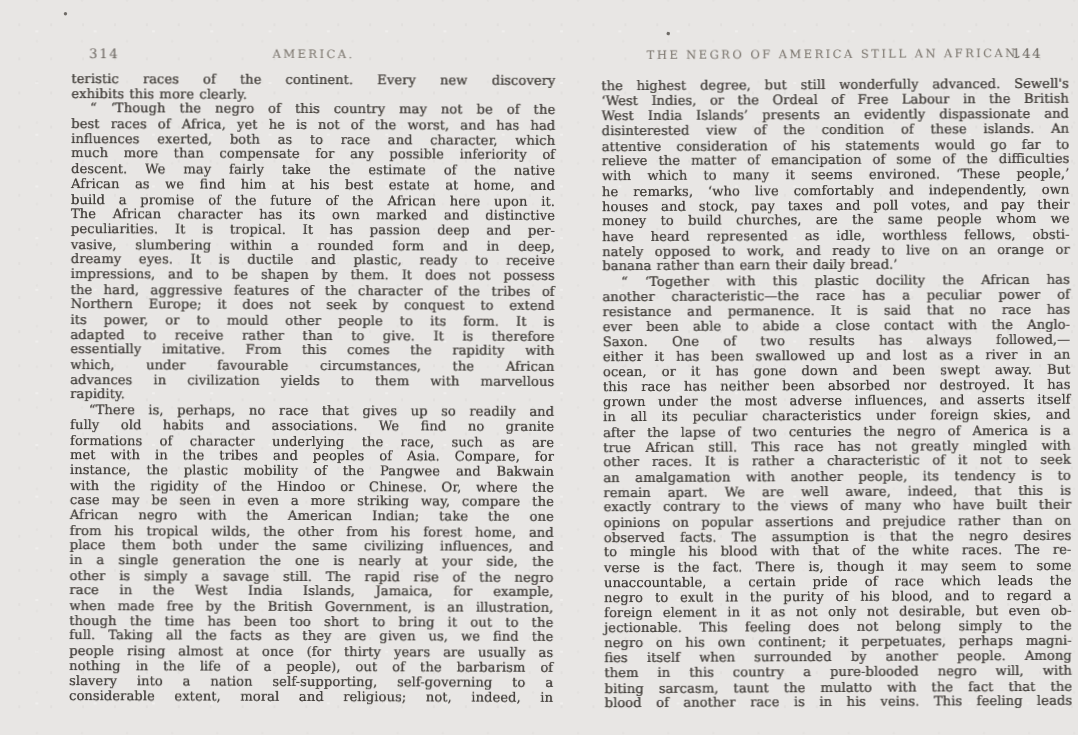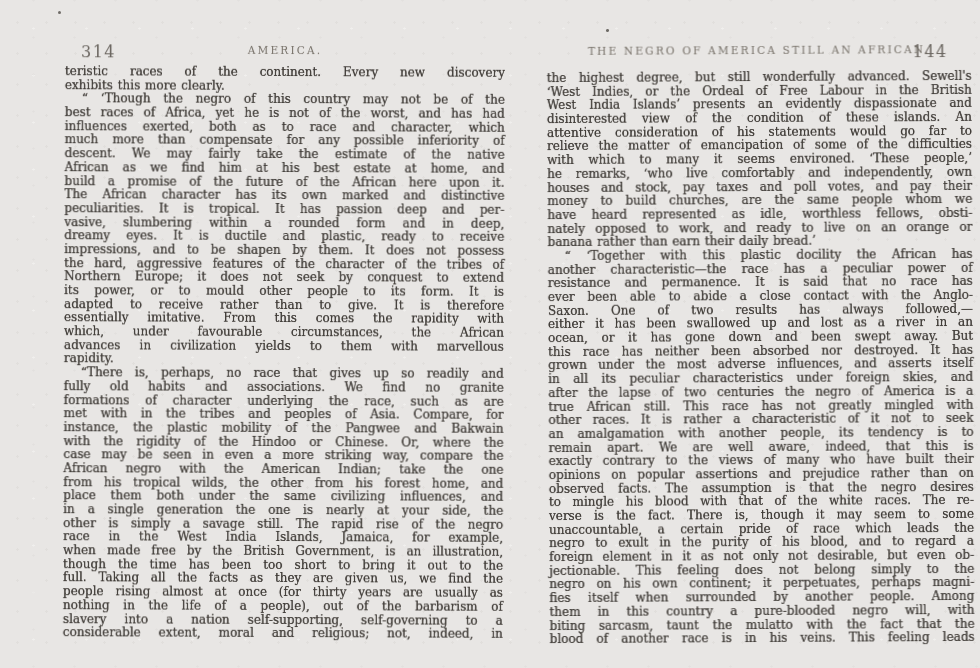--- a/index.html
+++ b/index.html
@@ -30,21 +30,21 @@
   .phead{
     position:relative;height:14px;margin-top:44px;
     text-align:center;
     font-size:10.5px;letter-spacing:2.2px;
     color:var(--head-ink);
     filter:blur(0.3px);
     white-space:nowrap;
   }
   .pnum{
     position:absolute;top:-1px;
-    font-size:16px;letter-spacing:1.5px;color:#6b6660;
+    font-size:12px;letter-spacing:1.5px;color:#6b6660;
   }
   .pnum-left{left:16px;}
   .pnum-right{right:24px;}
   .textcol{
     filter:blur(0.28px);
     text-shadow:0 0 0.55px rgba(64,60,54,0.85);
   }
   .page-left .textcol{margin-top:8px;}
   .page-right .textcol{margin-top:13px;}
   .line{

